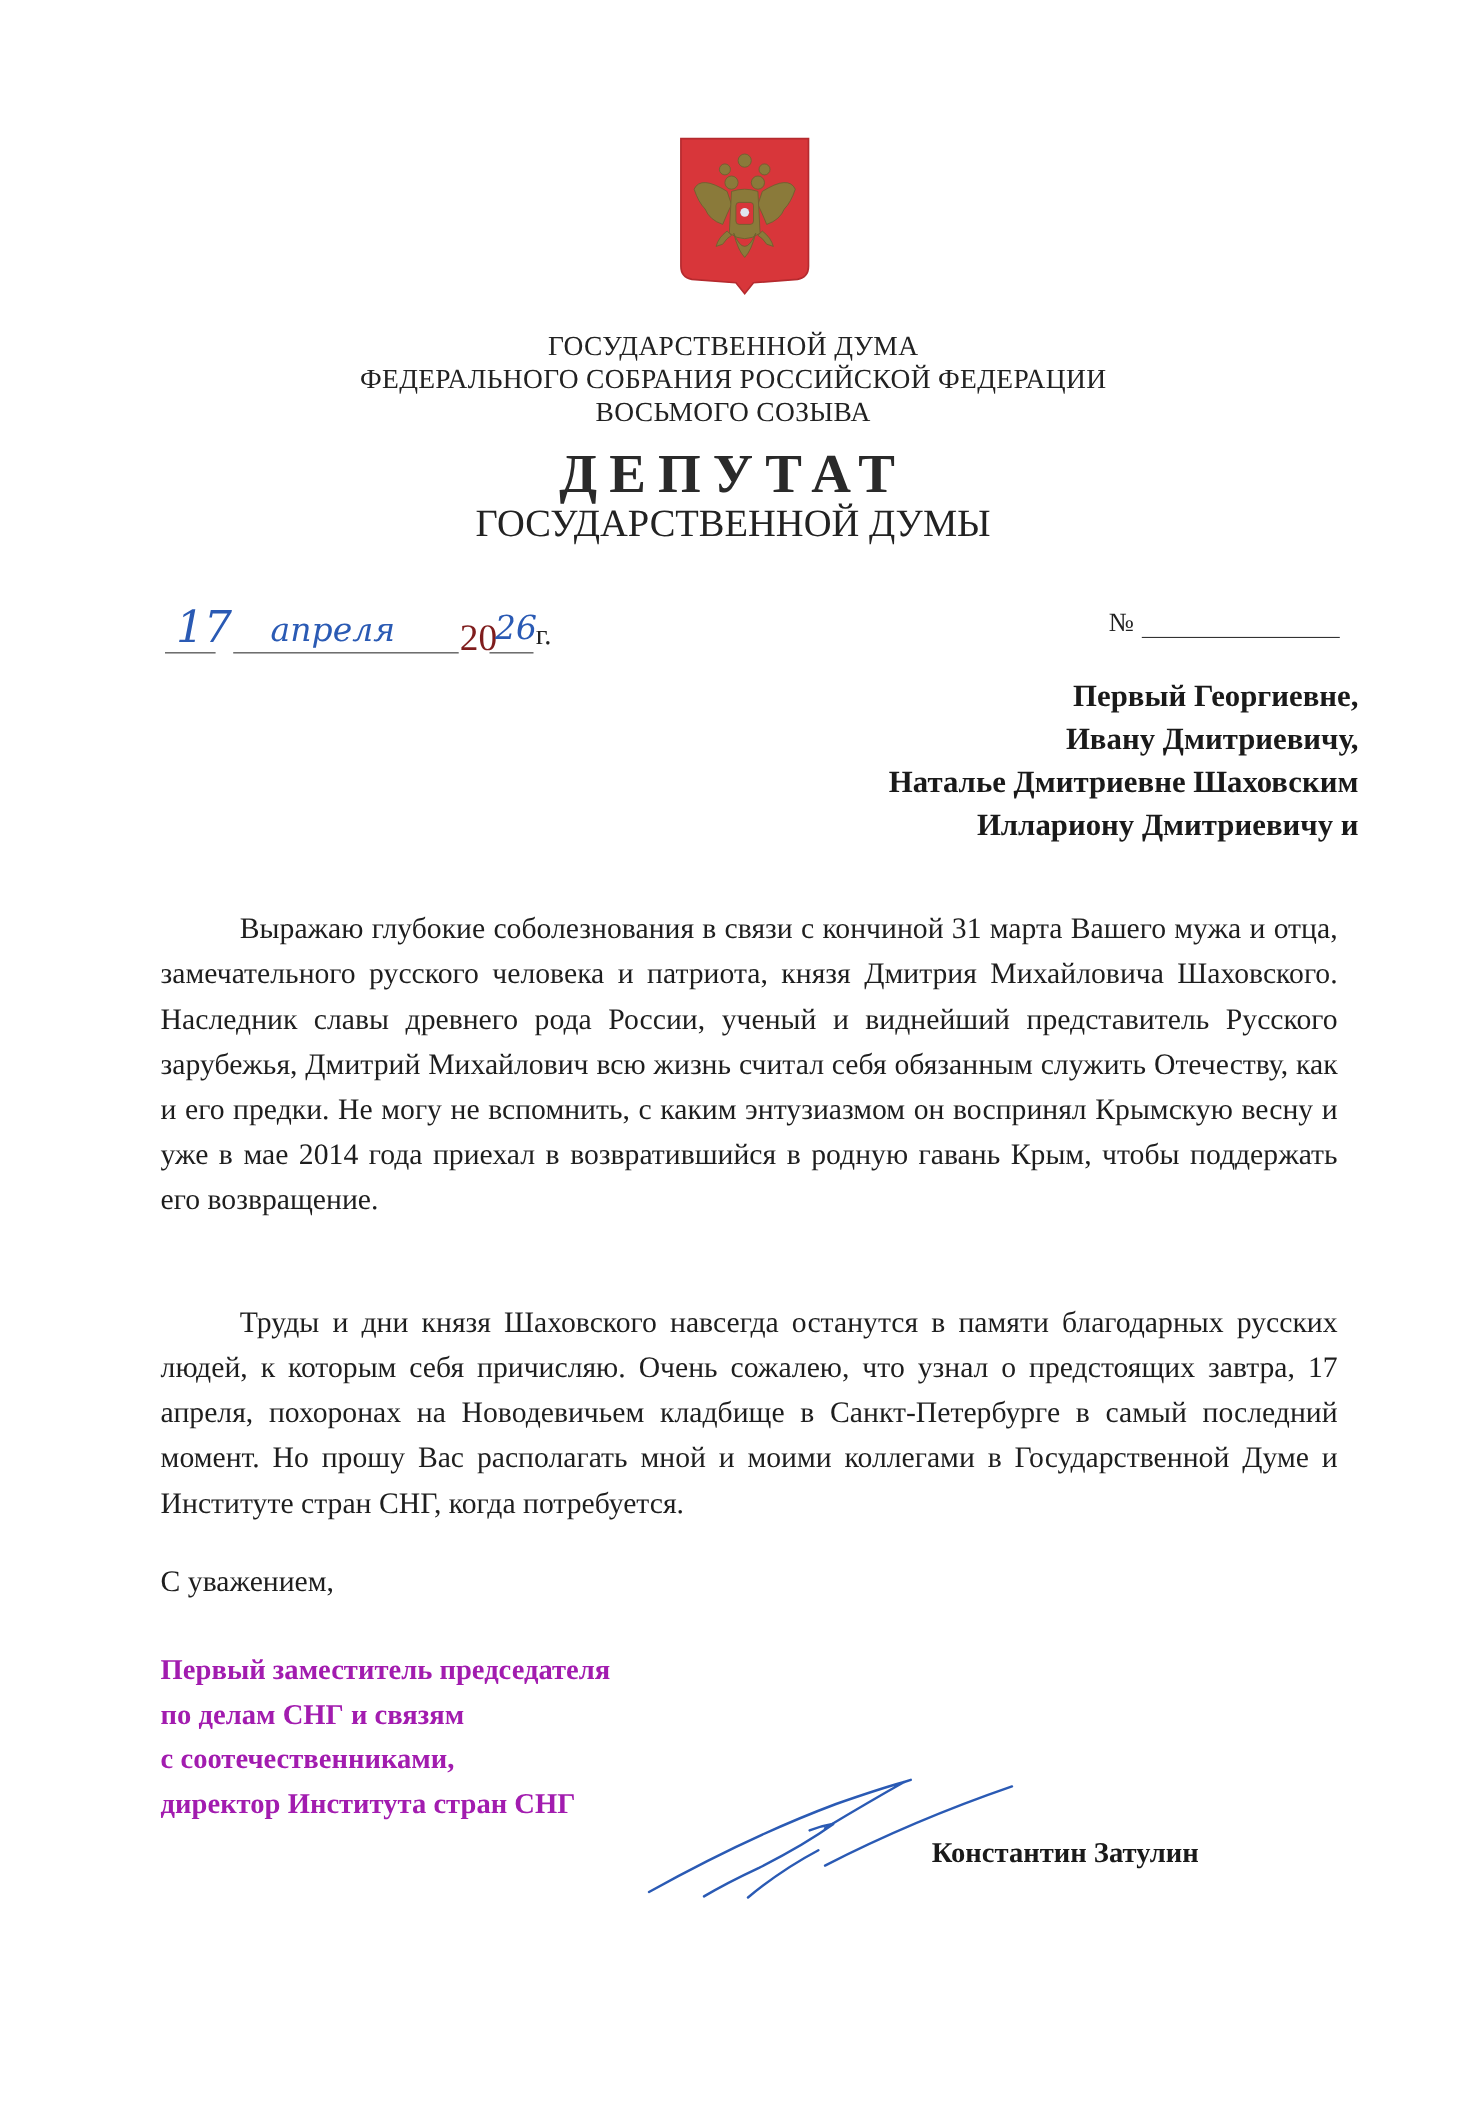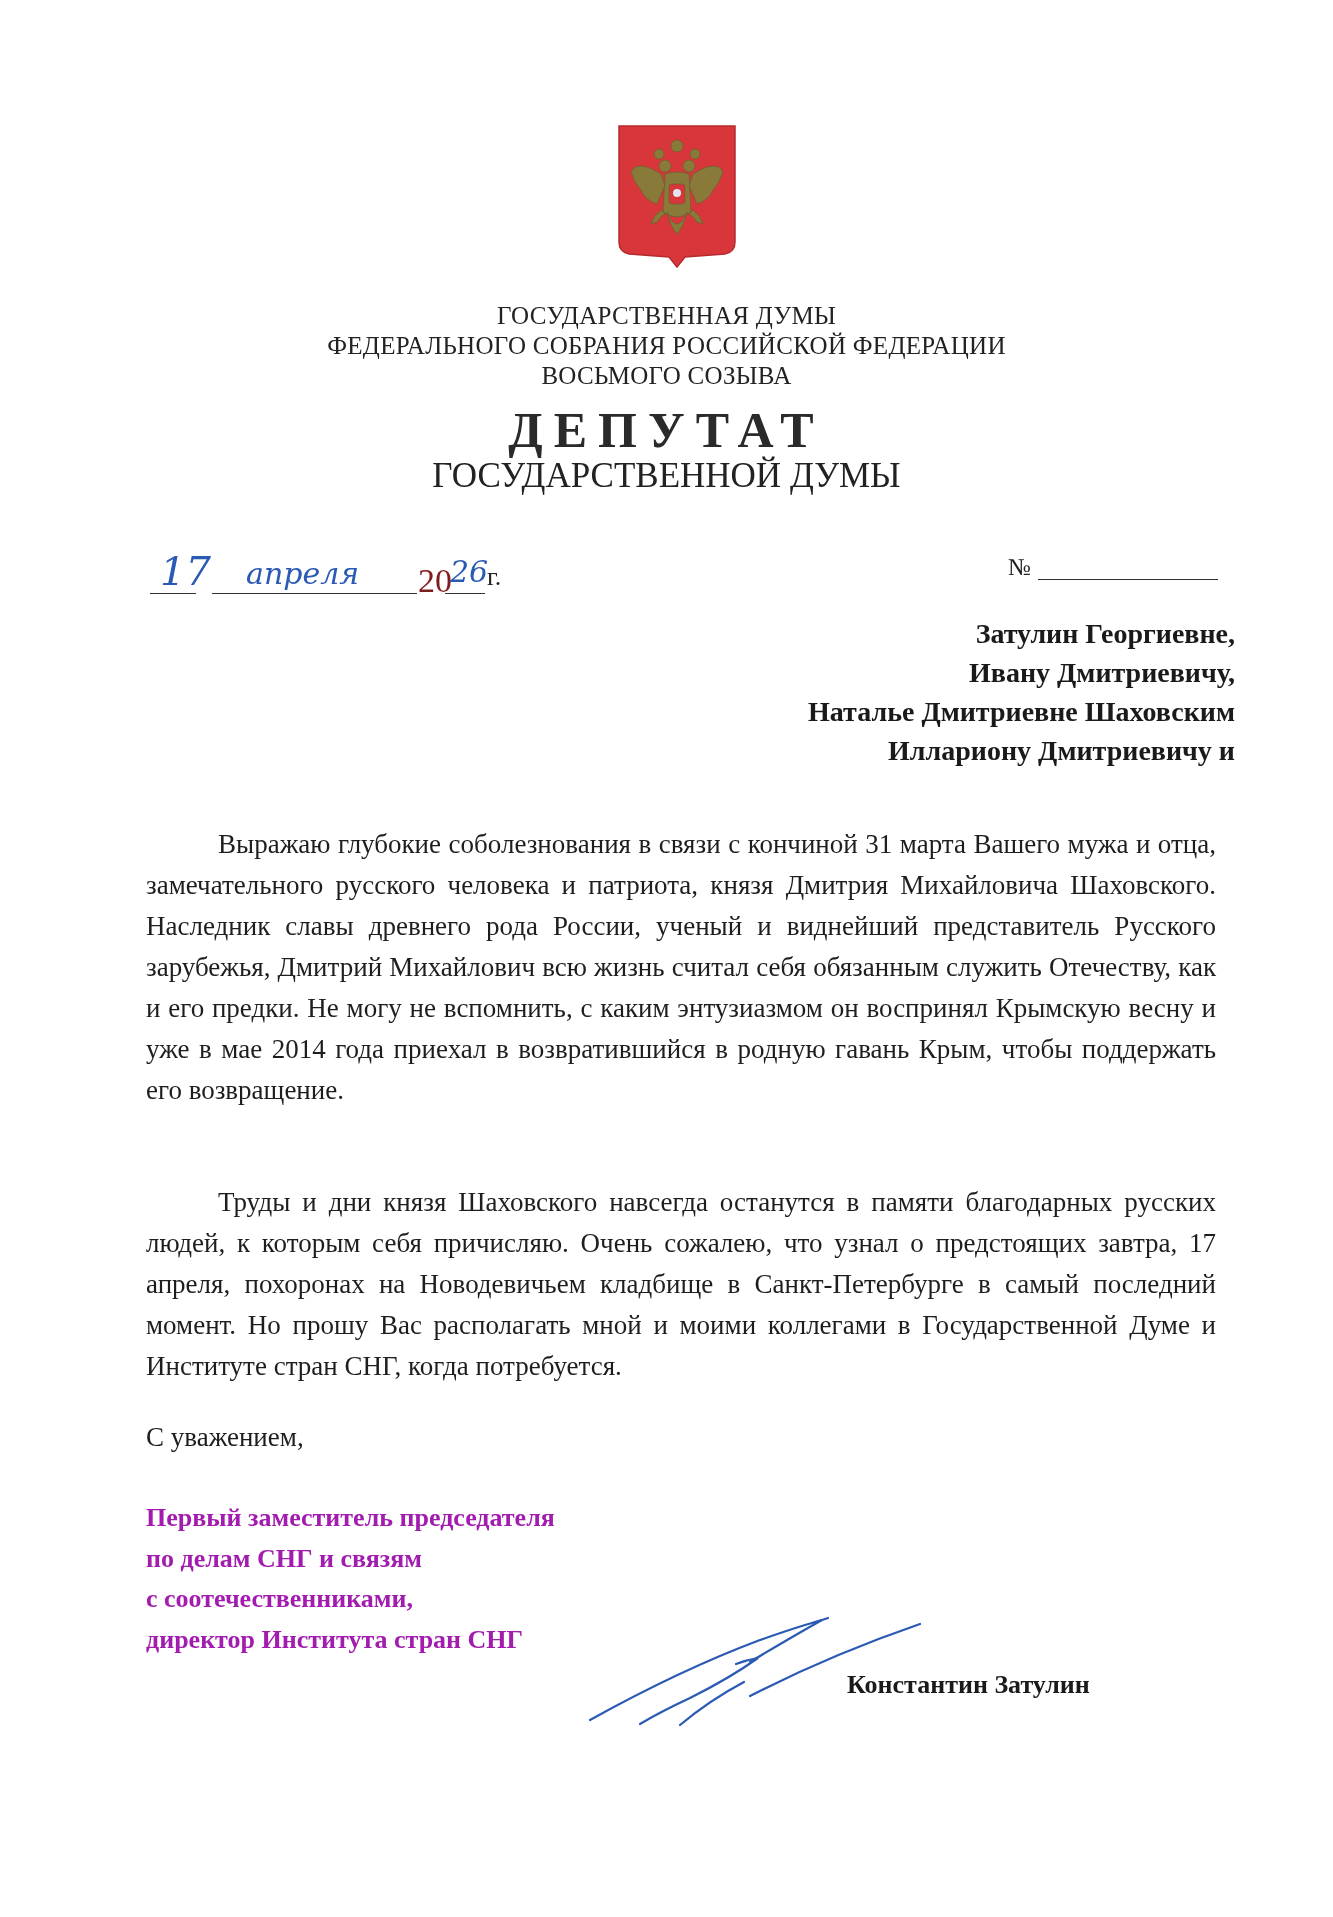--- a/index.html
+++ b/index.html
@@ -61,21 +61,21 @@
 
     <path d="M50 88 Q60 112 70 88 Q66 104 60 110 Q54 104 50 88 Z"></path>
 
     <path d="M44 86 Q36 92 34 100 L40 98 Q44 92 48 90 Z"></path>
     <path d="M76 86 Q84 92 86 100 L80 98 Q76 92 72 90 Z"></path>
   </g>
   <rect x="52" y="60" width="16" height="20" rx="3" fill="#d8363a" stroke="#6e6030" stroke-width="0.8"></rect>
   <circle cx="60" cy="69" r="4" fill="#dfe6ef"></circle>
 </svg>
 
-<div class="letterhead lh-line lh1">ГОСУДАРСТВЕННАЯ ДУМЫ</div>
+<div class="letterhead lh-line lh1">ГОСУДАРСТВЕННОЙ ДУМА</div>
 <div class="letterhead lh-line lh2">ФЕДЕРАЛЬНОГО СОБРАНИЯ РОССИЙСКОЙ ФЕДЕРАЦИИ</div>
 <div class="letterhead lh-line lh3">ВОСЬМОГО СОЗЫВА</div>
 <div class="letterhead title-big">ДЕПУТАТ</div>
 <div class="letterhead title-sub">ГОСУДАРСТВЕННОЙ ДУМЫ</div>
 
 <div class="date-row">
   <div class="uline" style="left:0; width:46px;"></div>
   <div class="uline" style="left:62px; width:205px;"></div>
   <div class="uline" style="left:295px; width:40px;"></div>
   <span class="hand date-day">17</span>
@@ -84,21 +84,21 @@
   <span class="hand date-year-hand">26</span>
   <span class="date-suffix">г.</span>
 </div>
 
 <div class="number-row">
   <span class="number-sign">№</span>
   <div class="number-line"></div>
 </div>
 
 <div class="addressee">
-  <div>Затулин Георгиевне,</div>
+  <div>Первый Георгиевне,</div>
   <div>Ивану Дмитриевичу,</div>
   <div>Наталье Дмитриевне Шаховским</div>
   <div>Иллариону Дмитриевичу и</div>
 </div>
 
 <div class="body-text para1">
   <p>Выражаю глубокие соболезнования в связи с кончиной 31 марта Вашего мужа и отца, замечательного русского человека и патриота, князя Дмитрия Михайловича Шаховского. Наследник славы древнего рода России, ученый и виднейший представитель Русского зарубежья, Дмитрий Михайлович всю жизнь считал себя обязанным служить Отечеству, как и его предки. Не могу не вспомнить, с каким энтузиазмом он воспринял Крымскую весну и уже в мае 2014 года приехал в возвратившийся в родную гавань Крым, чтобы поддержать его возвращение.</p>
 </div>
 <div class="body-text para2">
   <p>Труды и дни князя Шаховского навсегда останутся в памяти благодарных русских людей, к которым себя причисляю. Очень сожалею, что узнал о предстоящих завтра, 17 апреля, похоронах на Новодевичьем кладбище в Санкт-Петербурге в самый последний момент. Но прошу Вас располагать мной и моими коллегами в Государственной Думе и Институте стран СНГ, когда потребуется.</p>

